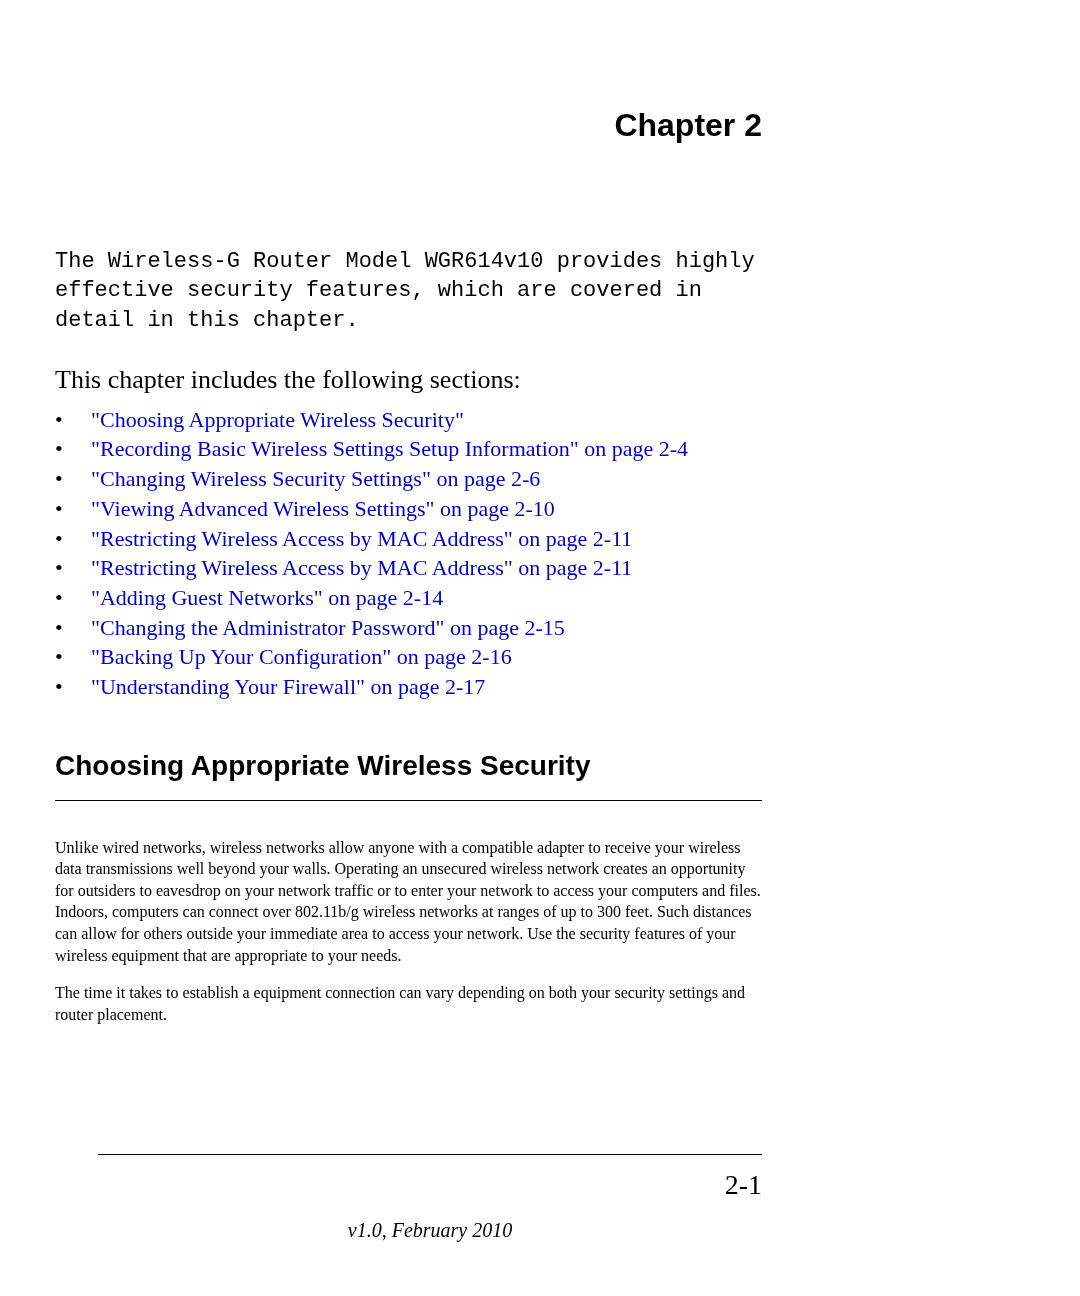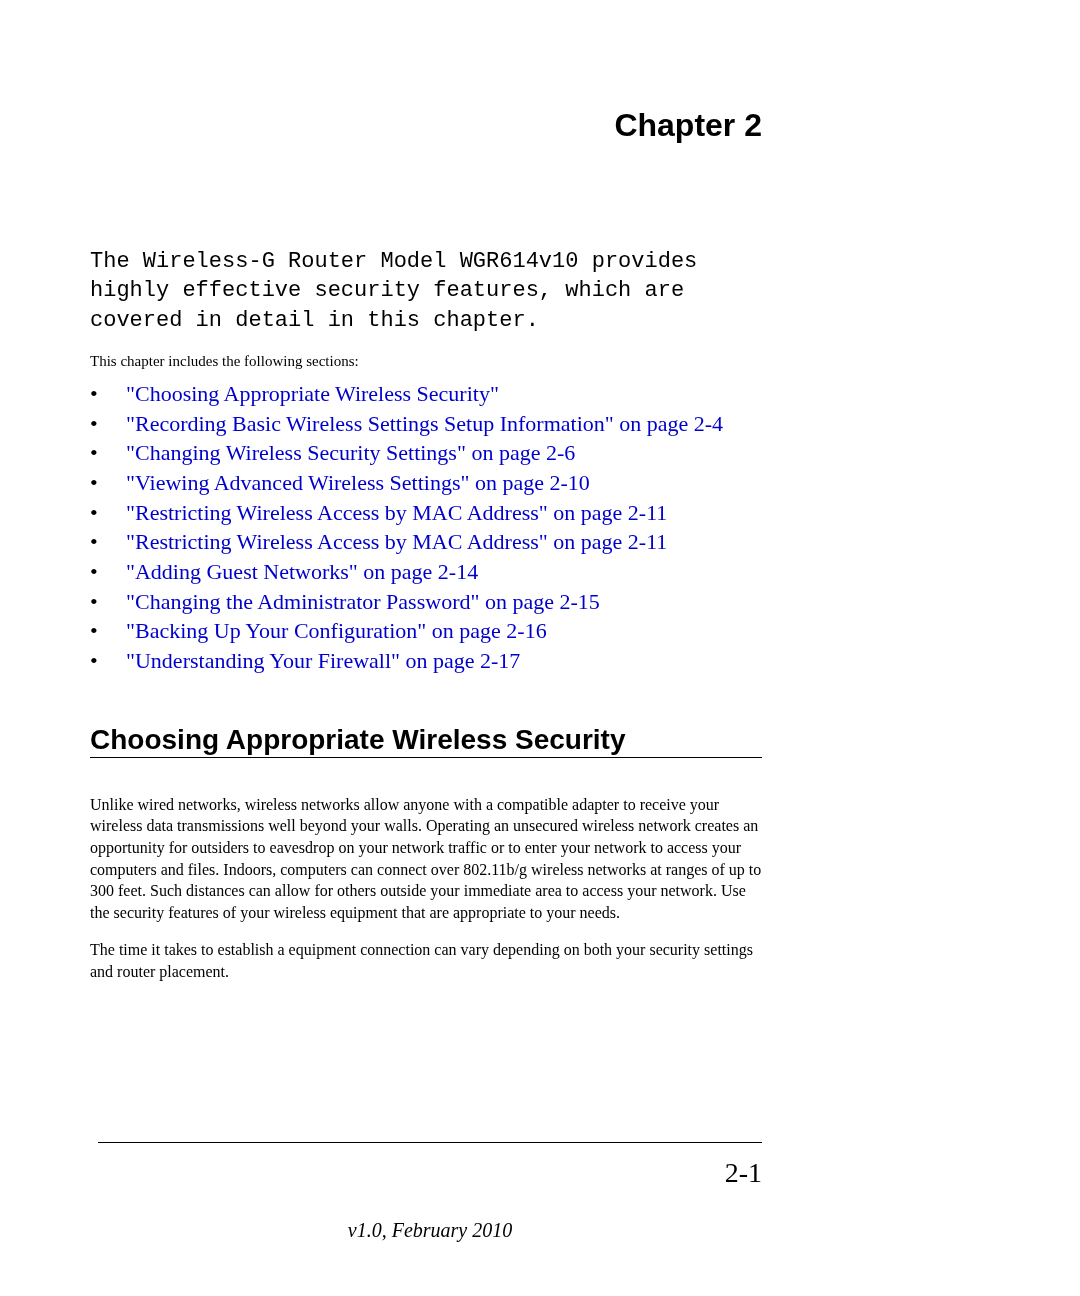--- a/index.html
+++ b/index.html
@@ -6,21 +6,21 @@
     margin: 0;
     padding: 0;
     background: #ffffff;
     font-family: "Times New Roman", Times, serif;
     color: #000000;
   }
   .page {
     width: 860px;
     height: 1296px;
     box-sizing: border-box;
-    padding: 105px 98px 50px 90px;
+    padding: 105px 98px 50px 55px;
     position: relative;
   }
   .chapter-title {
     font-family: Arial, Helvetica, sans-serif;
     font-weight: bold;
     font-size: 32px;
     text-align: right;
     line-height: 1.3;
     margin-bottom: 100px;
   }
@@ -28,21 +28,21 @@
   .chapter-title .line2 {
     display: block;
   }
   .intro {
     font-size: 22px;
     line-height: 1.35;
     margin-bottom: 14px;
     font-family: Liberation Mono, monospace;
   }
   .toc-intro {
-    font-size: 15px;
+    font-size: 26px;
     line-height: 1.35;
     margin-bottom: 8px;
   }
   ul.toc {
     list-style: none;
     padding: 0;
     margin: 0 0 40px 0;
   }
   ul.toc li {
     font-size: 22px;
@@ -60,21 +60,21 @@
   }
   a.link {
     color: #0000cc;
     text-decoration: none;
   }
   .section-heading {
     font-family: Arial, Helvetica, sans-serif;
     font-weight: bold;
     font-size: 28px;
     margin-top: 48px;
-    margin-bottom: 1px;
+    margin-bottom: 18px;
   }
   hr.section-rule {
     border: none;
     border-top: 1.5px solid #000;
     margin: 0 0 36px 0;
   }
   .body-text {
     font-size: 16px;
     line-height: 1.35;
     margin-bottom: 16px;
@@ -92,21 +92,21 @@
   }
   .page-number {
     text-align: right;
     font-size: 28px;
     font-family: "Times New Roman", Times, serif;
   }
   .version {
     text-align: center;
     font-style: italic;
     font-size: 20px;
-    margin-top: 30px;
+    margin-top: 18px;
   }
 </style>
 </head>
 <body>
 
 <div class="page">
 
   <div class="chapter-title">
     <span class="line1">Chapter 2</span>
   </div>

